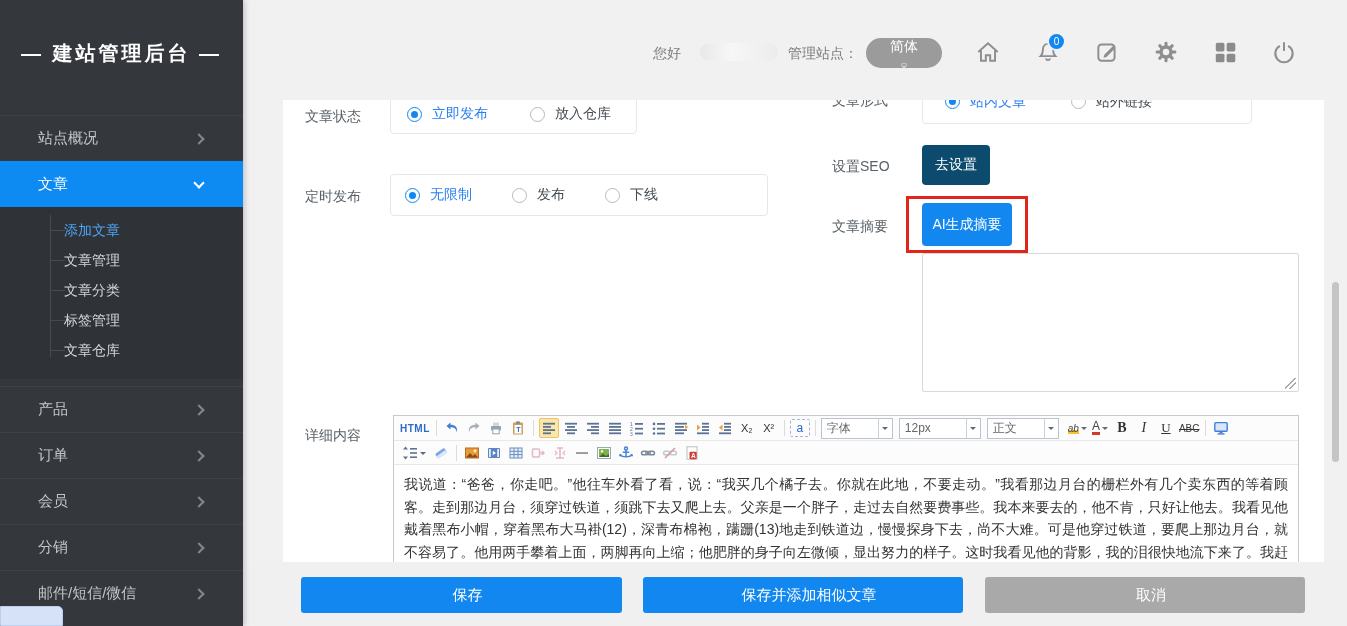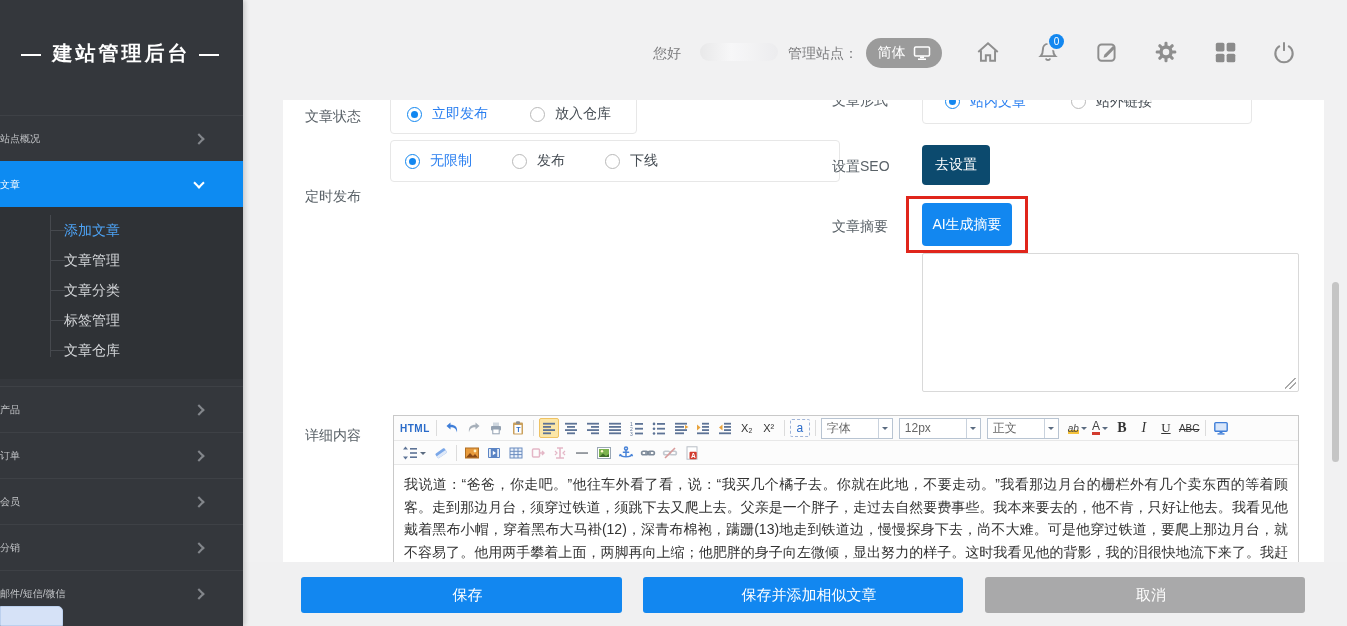--- a/index.html
+++ b/index.html
@@ -6,39 +6,39 @@
   html,body { width:1347px; height:626px; overflow:hidden; }
   body { font-family:"Liberation Sans","DejaVu Sans",sans-serif; background:#fff; }
   #app { position:relative; width:1347px; height:626px; overflow:hidden; }
 
   
   .main-bg { position:absolute; left:243px; top:0; width:1104px; height:626px; background:#f1f1f2; }
 
   
   .sidebar { position:absolute; left:0; top:0; width:243px; height:626px; background:#34373c; box-shadow:2px 0 5px rgba(0,0,0,.18); z-index:5; }
   .sb-title { position:absolute; left:0; top:40px; width:100%; text-align:center; color:#fff; font-size:20px; font-weight:bold; letter-spacing:3px; }
-  .sb-item { position:absolute; left:0; width:243px; height:46px; border-top:1px solid #3e4146; color:#c3c5c8; font-size:10px; display:flex; align-items:center; cursor:pointer; }
+  .sb-item { position:absolute; left:0; width:243px; height:46px; border-top:1px solid #3e4146; color:#c3c5c8; font-size:15px; display:flex; align-items:center; padding-left:38px; cursor:pointer; }
   .sb-item .chev { position:absolute; right:40px; width:8px; height:8px; border-right:2px solid #84878c; border-bottom:2px solid #84878c; transform:rotate(-45deg); }
   .sb-item.active { background:#0d8bf2; color:#fff; border-top-color:#0d8bf2; }
   .sb-item.active .chev { border-color:#fff; transform:rotate(45deg); margin-top:-4px; }
   .sb-sub { position:absolute; left:0; top:207px; width:243px; height:172px; background:#2f3236; }
   .sb-vline { position:absolute; left:50px; top:8px; width:1px; height:142px; background:#46494e; }
   .sb-subitem { position:absolute; left:0; width:243px; height:30px; line-height:30px; padding-left:64px; font-size:14px; color:#d3d5d8; cursor:pointer; }
   .sb-subitem .tick { position:absolute; left:50px; top:15px; width:15px; height:1px; background:#46494e; }
   .sb-subitem.active { color:#4da3f5; }
 
   
   .link-tip { position:absolute; left:0; top:606px; width:63px; height:20px; background:#d6e2f7; border:1px solid #bcd0ee; border-radius:0 5px 0 0; z-index:9; }
 
   
   .topbar { position:absolute; left:243px; top:0; width:1104px; height:100px; }
   .greet { position:absolute; left:410px; top:45px; font-size:14px; color:#7c7c7e; }
   .redact { position:absolute; left:457px; top:43px; width:78px; height:18px; border-radius:9px; background:linear-gradient(90deg,#e8e8e9,#f7f7f8 40%,#ececee); }
   .manage-lbl { position:absolute; left:545px; top:45px; font-size:14px; color:#7c7c7e; }
-  .lang-pill { position:absolute; left:623px; top:38px; width:76px; height:30px; border-radius:15px; background:#9b9b9b; color:#fff; font-size:14px; display:flex; align-items:center; justify-content:center; gap:7px; cursor:pointer; }
+  .lang-pill { position:absolute; left:623px; top:38px; width:76px; height:30px; border-radius:15px; background:#9b9b9b; color:#fff; font-size:14px; display:flex; align-items:center; justify-content:center; gap:7px; cursor:pointer;flex-direction:column; }
   .hicon { position:absolute; top:39px; width:26px; height:26px; cursor:pointer; }
   .badge { position:absolute; left:14px; top:-5px; min-width:15px; height:15px; border-radius:8px; background:#1287f0; color:#fff; font-size:10px; line-height:15px; text-align:center; box-shadow:0 0 0 2px #f1f1f2; }
 
   
   .panel { position:absolute; left:283px; top:100px; width:1041px; height:462px; background:#fff; overflow:hidden; }
   .flabel { position:absolute; font-size:14px; color:#5a6268; }
   .optbox { position:absolute; border:1px solid #e7e7e7; border-radius:4px; background:#fff; display:flex; align-items:center; }
   .rad { width:15px; height:15px; border:1px solid #b9b9b9; border-radius:50%; background:#fff; position:relative; flex:none; }
   .rad.sel { border-color:#1287f0; }
   .rad.sel::after { content:""; position:absolute; left:3px; top:3px; width:7px; height:7px; border-radius:50%; background:#1287f0; }
@@ -200,21 +200,21 @@
 
     <span class="flabel" style="left:22px; top:8px">文章状态</span>
     <div class="optbox" style="left:107px; top:-6px; width:247px; height:40px">
       <span class="rad sel" style="margin-left:16px"></span>
       <span class="optlbl sel">立即发布</span>
       <span class="rad" style="margin-left:42px"></span>
       <span class="optlbl">放入仓库</span>
     </div>
 
     <span class="flabel" style="left:22px; top:88px">定时发布</span>
-    <div class="optbox" style="left:107px; top:40px; width:450px; height:42px">
+    <div class="optbox" style="left:107px; top:74px; width:378px; height:42px">
       <span class="rad sel" style="margin-left:14px"></span>
       <span class="optlbl sel">无限制</span>
       <span class="rad" style="margin-left:40px"></span>
       <span class="optlbl">发布</span>
       <span class="rad" style="margin-left:40px"></span>
       <span class="optlbl">下线</span>
     </div>
 
     <span class="flabel" style="left:549px; top:-8px">文章形式</span>
     <div class="optbox" style="left:639px; top:-21px; width:330px; height:45px">

